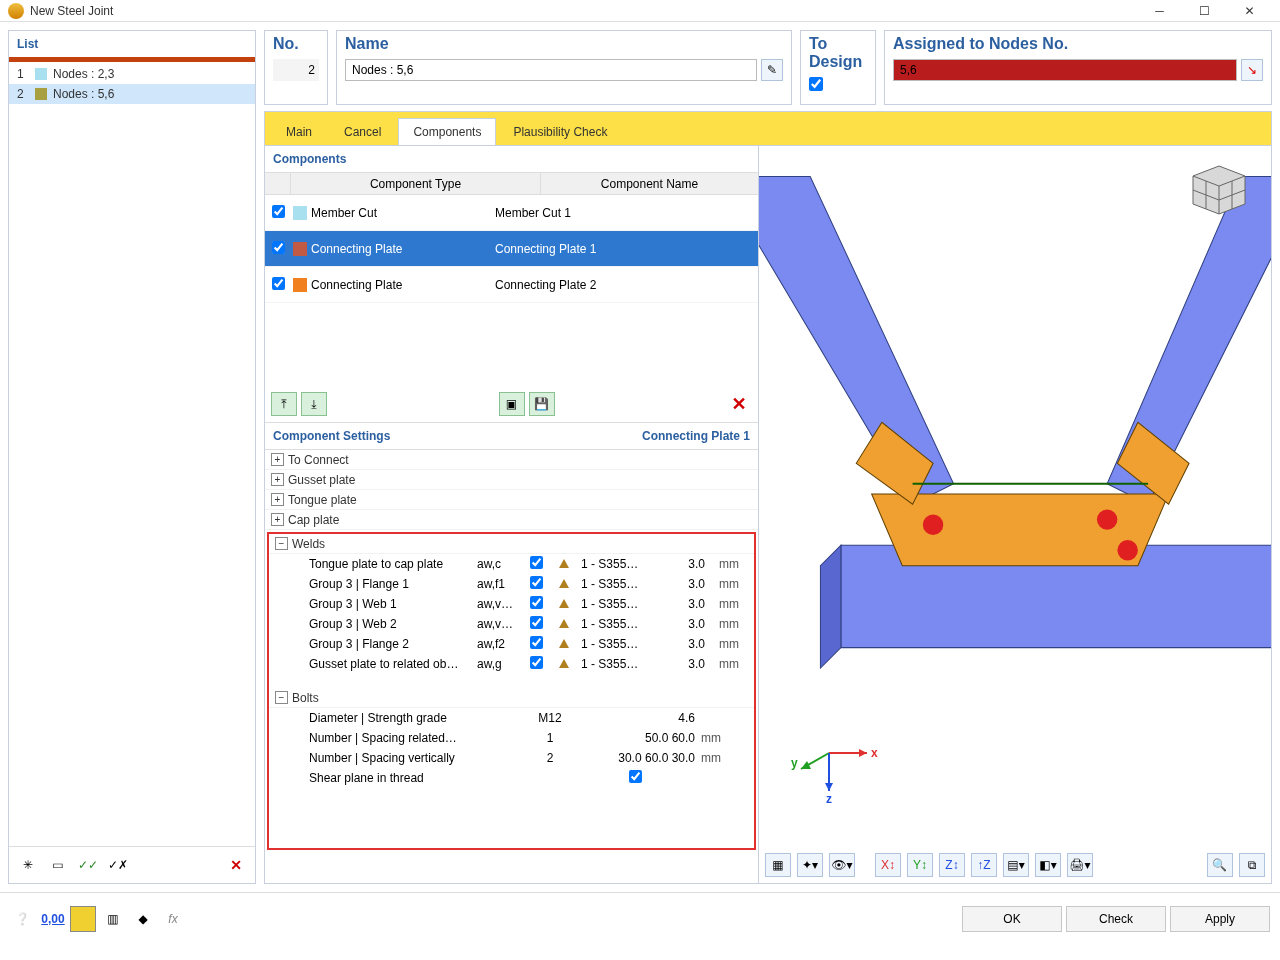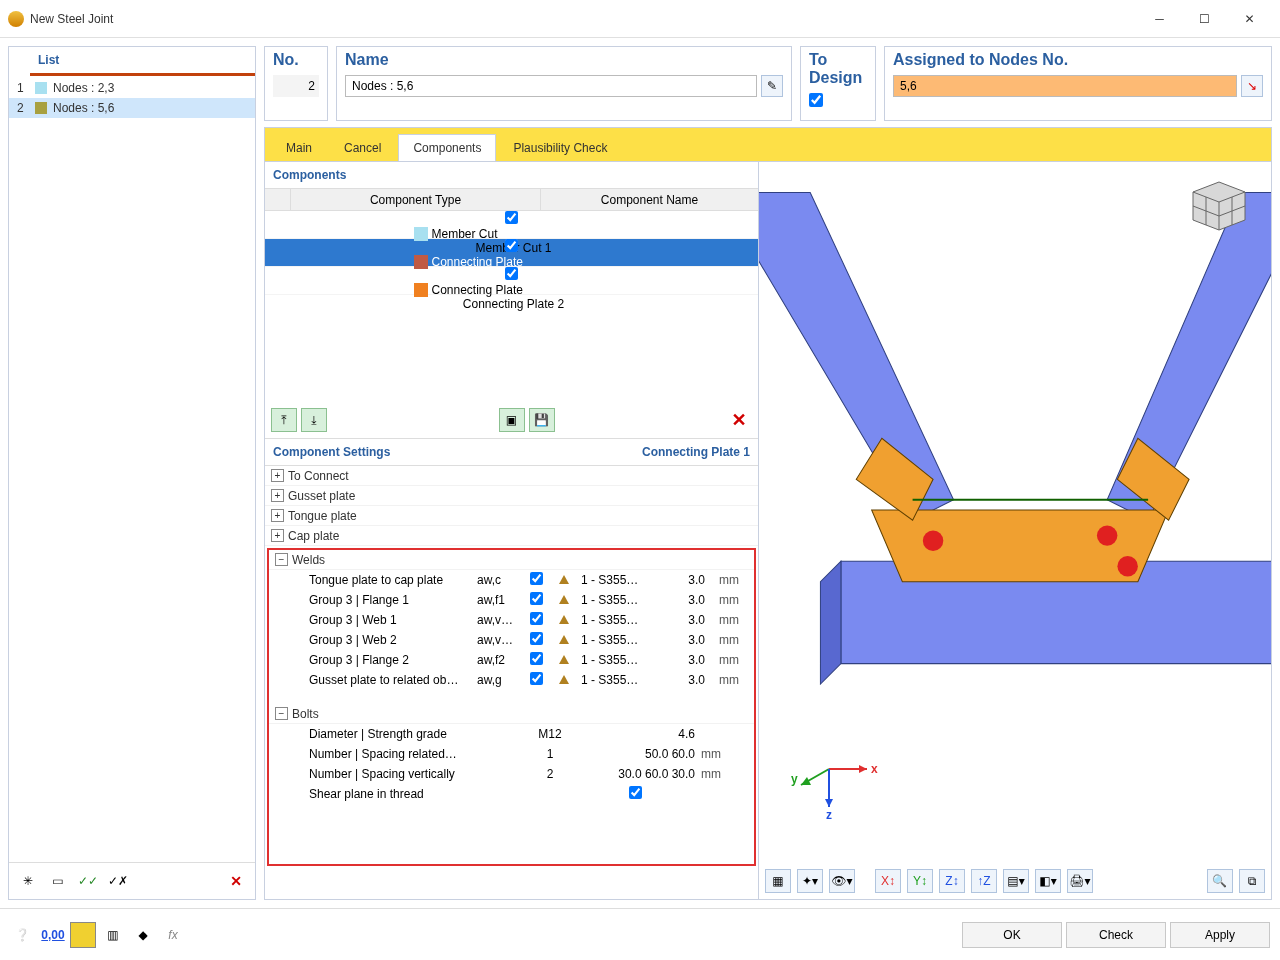--- a/index.html
+++ b/index.html
@@ -1,29 +1,29 @@
 <!DOCTYPE html>
 <html><head>
 <meta charset="utf-8">
 <style>
 * { box-sizing: border-box; margin: 0; padding: 0; font-family: "Segoe UI", Tahoma, sans-serif; font-size: 12px; }
 body { background: #fff; width: 1280px; height: 960px; overflow: hidden; user-select: none; }
 
 
-.titlebar { height: 38px; display: flex; align-items: center; padding: 0 8px; border-bottom: 1px solid #e0e0e0; }
+.titlebar { height: 22px; display: flex; align-items: center; padding: 0 8px; border-bottom: 1px solid #e0e0e0; }
 .titlebar .app-icon { width: 16px; height: 16px; background: linear-gradient(#f0c040, #d08000); border-radius: 50%; margin-right: 6px; }
 .titlebar .title { flex: 1; color: #333; }
 .titlebar .winbtn { width: 45px; height: 30px; display: flex; align-items: center; justify-content: center; color: #333; cursor: pointer; }
 
 
 .workspace { display: flex; height: 870px; padding: 8px; gap: 8px; }
 
 
 .left-panel { width: 248px; border: 1px solid #c8d0e0; background: #fff; display: flex; flex-direction: column; }
-.panel-header { color: #2b5fa0; font-weight: 600; padding: 6px 8px; border-bottom: 3px solid #c2410c; margin-left: 21px; }
+.panel-header { color: #2b5fa0; font-weight: 600; padding: 6px 8px; border-bottom: 5px solid #c2410c; }
 .list-body { flex: 1; overflow: auto; padding-top: 2px; }
 .list-row { display: flex; align-items: center; height: 20px; padding-left: 8px; gap: 6px; font-size: 12px; color: #333; }
 .list-row .num { width: 12px; }
 .list-row .sw { width: 12px; height: 12px; }
 .list-row.selected { background: #cfe6fb; }
 .left-toolbar { border-top: 1px solid #ddd; padding: 6px; display:flex; gap:4px; }
 .tbtn { width: 26px; height: 24px; border: 1px solid transparent; display:inline-flex; align-items:center; justify-content:center; cursor:pointer; }
 .tbtn.red { color: #d00000; font-weight: bold; font-size: 14px; }
 
 
@@ -35,40 +35,40 @@
 .form-box .lbl { color: #2b5fa0; font-weight: 600; font-size: 16px; margin-bottom: 6px; display: block; }
 .no-box { width: 64px; }
 .no-box input { width: 100%; background: #f4f4f4; border: 0; text-align: right; height: 22px; padding: 0 4px; font-size: 12px; }
 .name-box { flex: 1; }
 .name-row { display:flex; gap:4px; }
 .name-row input { flex:1; border:1px solid #bbb; height: 22px; padding: 0 6px; font-size:12px; }
 .icon-btn { width: 22px; height: 22px; border: 1px solid #b0c4de; background: #eef4fb; display:inline-flex; align-items:center; justify-content:center; cursor:pointer; }
 .design-box { width: 76px; text-align: left; }
 .design-box input[type=checkbox] { width: 14px; height: 14px; }
 .assign-box { width: 388px; }
-.assign-box .input-like { flex:1; border:1px solid #bbb; height: 22px; padding: 0 6px; background: #fdba74; display:flex; align-items:center;}
+.assign-box .input-like { flex:1; border:1px solid #bbb; height: 22px; padding: 0 6px; background: #b91c1c; display:flex; align-items:center;}
 
 
 .tab-strip { display: flex; border:1px solid #c8d0e0; border-bottom: none; padding: 6px 6px 0 6px; background: #fde047; gap: 2px;}
 .tab { padding: 6px 14px; color: #333; cursor: pointer; border:1px solid transparent; border-bottom:0; }
 .tab.active { background: #fff; border-color: #c8d0e0; }
 
 
 .tab-content { flex: 1; display: flex; border: 1px solid #c8d0e0; background: #fff; }
 .comp-left { width: 494px; border-right: 1px solid #c8d0e0; display: flex; flex-direction: column; }
 .section-head { display:flex; padding: 6px 8px; color: #2b5fa0; font-weight: 600; border-bottom: 1px solid #ddd; }
 .section-head .right { margin-left:auto; }
 
 
 .comp-table { height: 250px; display:flex; flex-direction:column; border-bottom:1px solid #ddd;}
 .ct-head { display:flex; background: #f0f0f0; border-bottom:1px solid #ddd; height: 22px; line-height:22px; }
 .ct-head .c1 { width: 250px; text-align:center; border-right:1px solid #ddd; }
 .ct-head .c2 { flex:1; text-align:center; }
 .ct-body { flex:1; overflow:auto; }
-.ct-row { display:flex; align-items:center; height: 28px; border-bottom: 1px solid #f4f4f4; flex-direction: column; }
+.ct-row { display:flex; align-items:center; height: 36px; border-bottom: 1px solid #f4f4f4; }
 .ct-row .chk { width: 26px; text-align:center; }
 .ct-row .sw { width: 14px; height: 14px; margin-right: 4px; }
 .ct-row .type { width: 200px; padding-left: 2px; display:flex; align-items:center; }
 .ct-row .name { flex:1; padding-left: 4px; }
 .ct-row.sel { background: #2e79cf; color: #fff; }
 
 .comp-toolbar { padding: 6px; display:flex; gap:4px; align-items:center; }
 .comp-toolbar .spacer { flex:1; }
 
 

